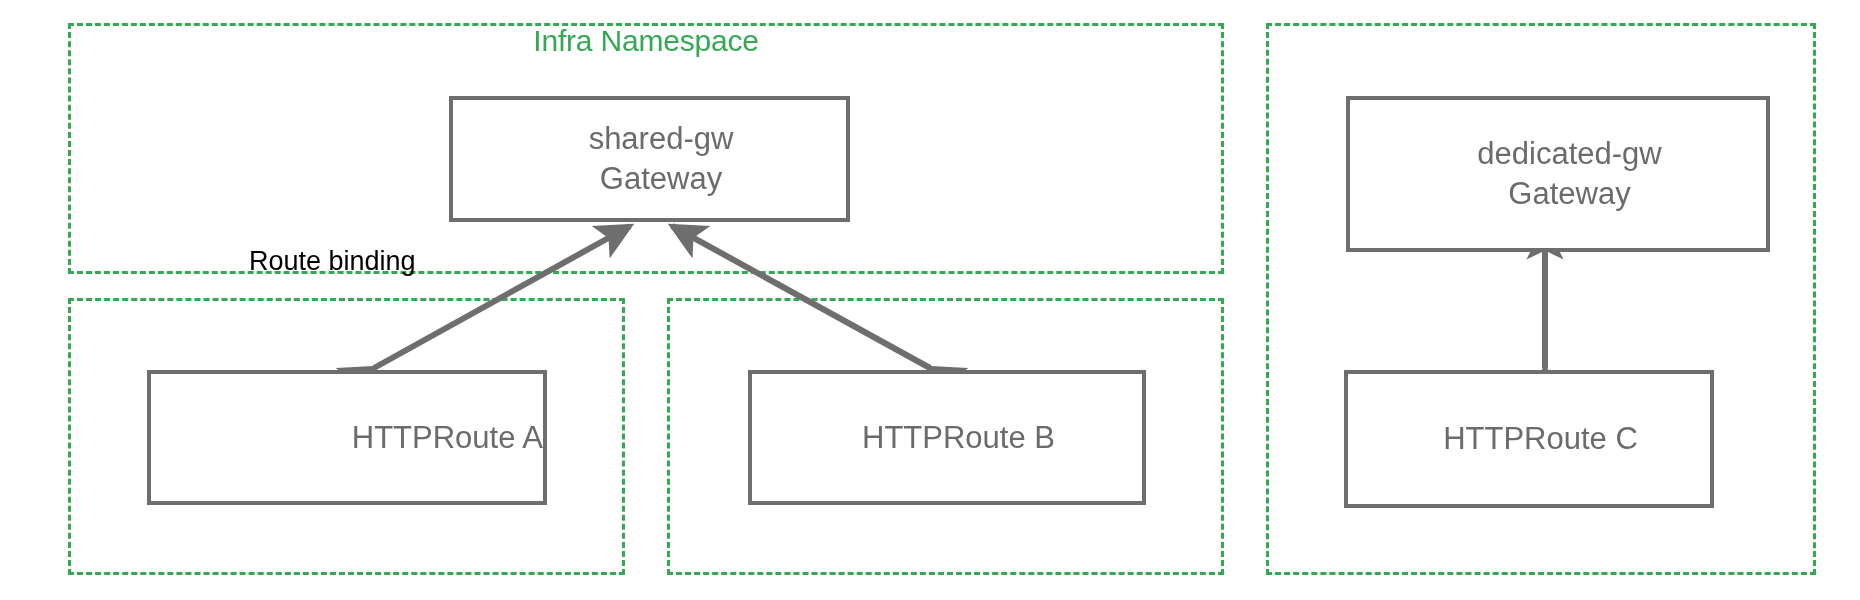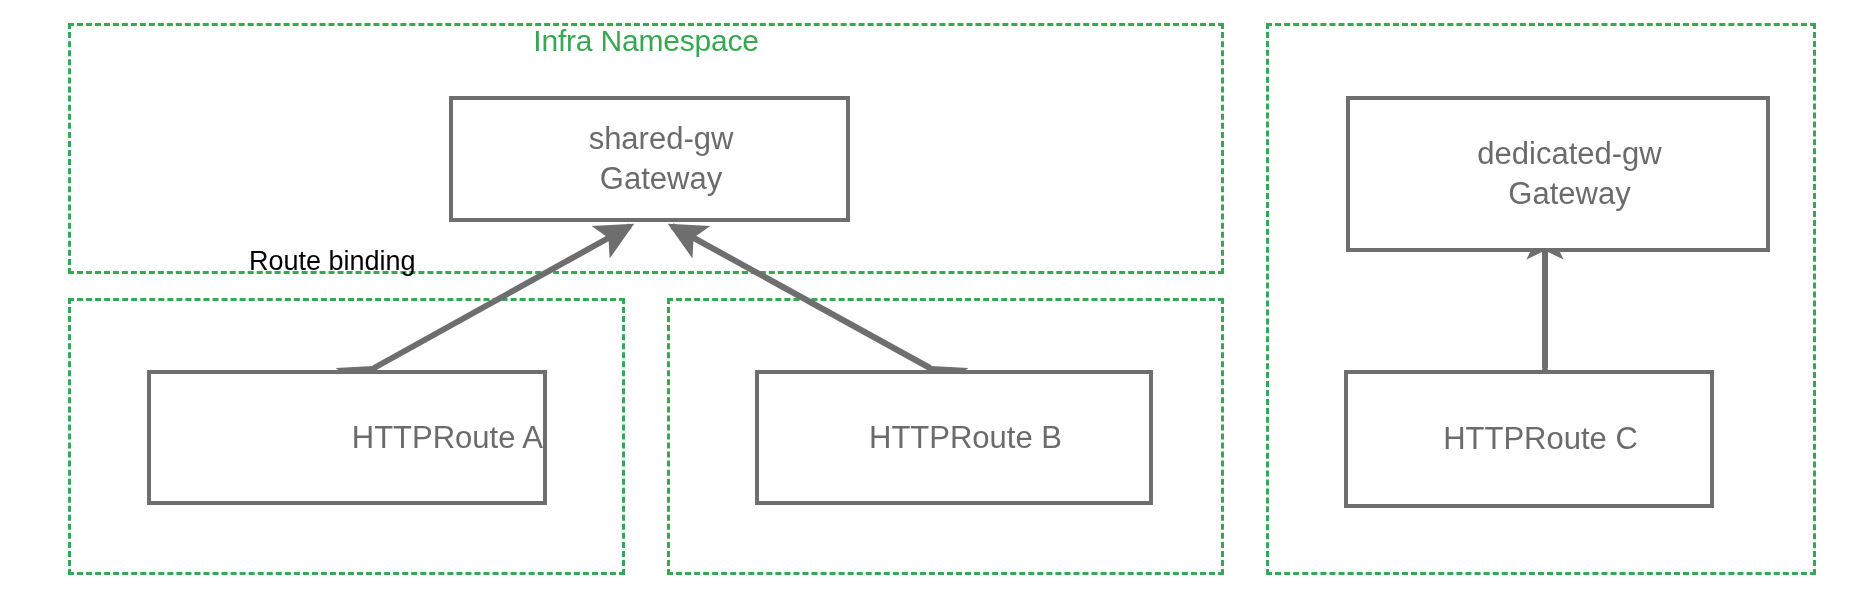--- a/index.html
+++ b/index.html
@@ -110,21 +110,21 @@
 
   <div class="node-box" style="left:1346px; top:96px; width:424px; height:156px;">
     <span>dedicated-gw</span>
     <span class="line2">Gateway</span>
   </div>
 
   <div class="node-box" style="left:147px; top:370px; width:400px; height:135px;align-items:flex-end;">
     <span>HTTPRoute A</span>
   </div>
 
-  <div class="node-box" style="left:748px; top:370px; width:398px; height:135px;margin-left:7px;">
+  <div class="node-box" style="left:748px; top:370px; width:398px; height:135px;">
     <span>HTTPRoute B</span>
   </div>
 
   <div class="node-box" style="left:1344px; top:370px; width:370px; height:138px;">
     <span>HTTPRoute C</span>
   </div>
 
   <div class="edge-label" style="left:249px; top:202px;margin-top:44px;">Route binding</div>
 
 </div>

